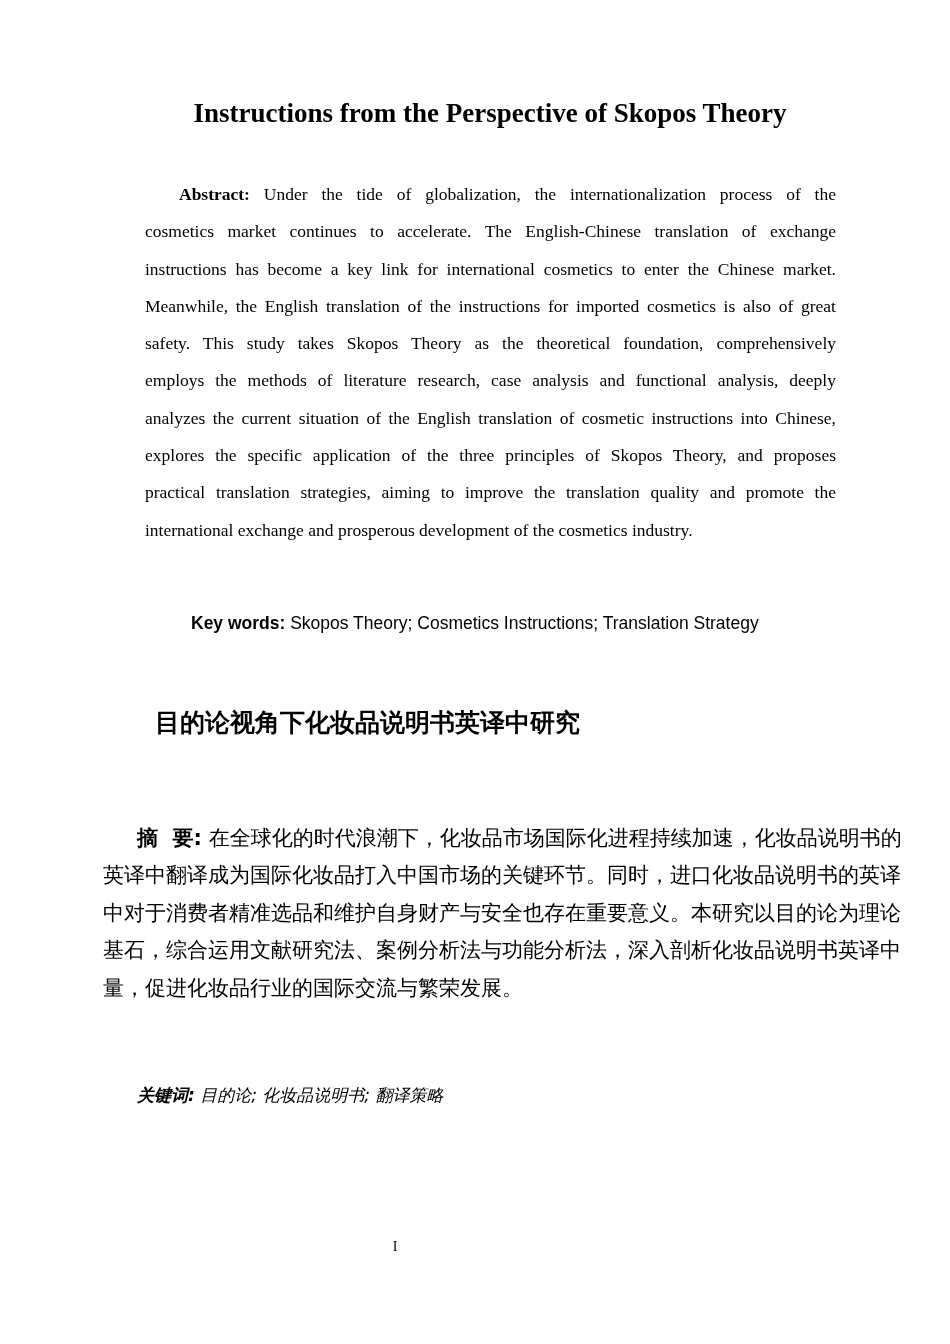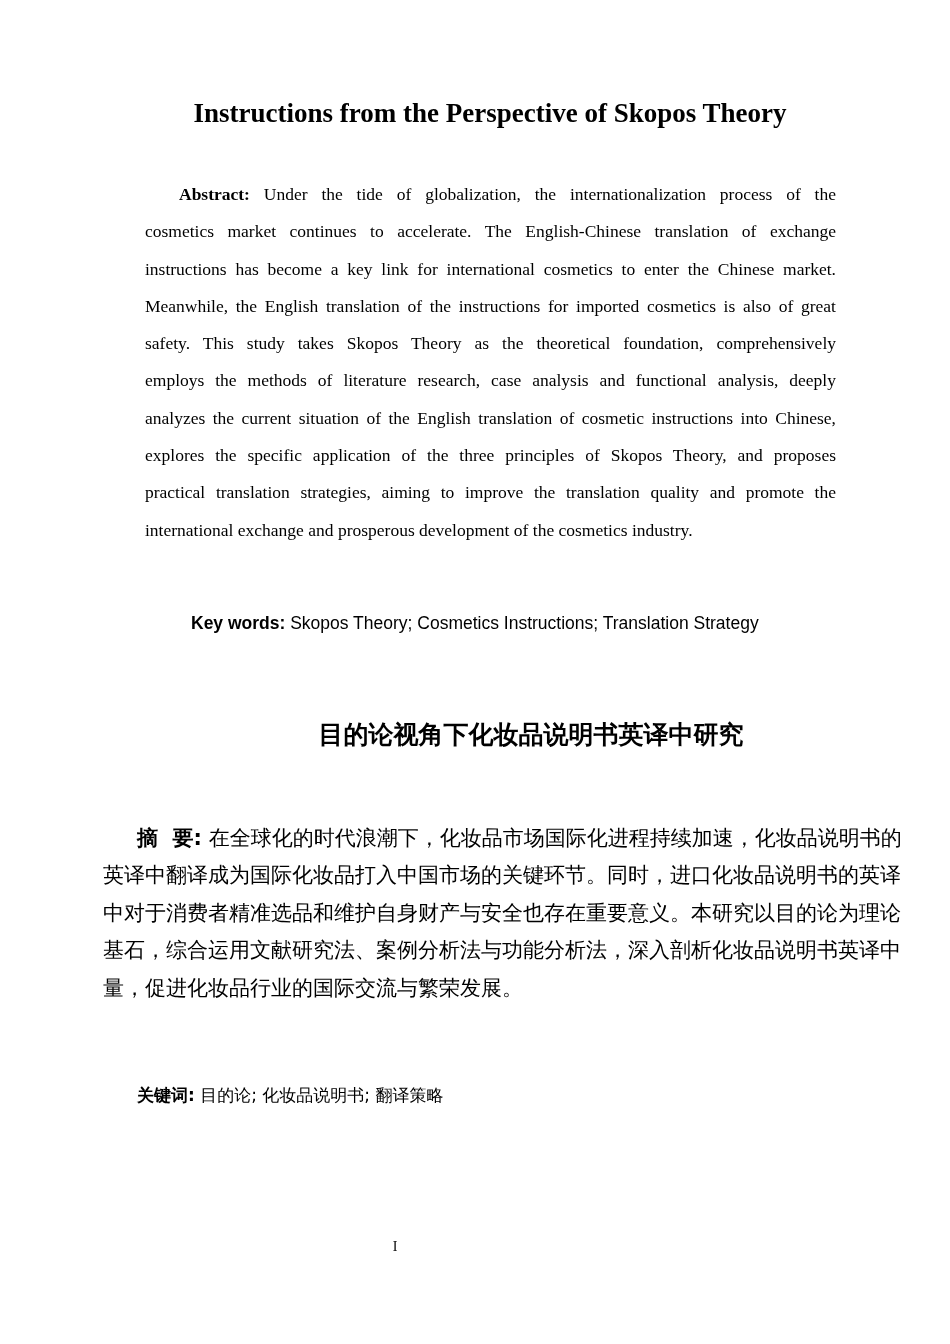--- a/index.html
+++ b/index.html
@@ -20,32 +20,32 @@
   .jline.last { text-align-last: left; }
   .jline.first { text-indent: 34px; }
   .bold { font-weight: bold; }
   .kw-en {
     position: absolute; left: 147px; top: 610px;
     font-family: Liberation Sans, sans-serif; font-size: 17.5px; line-height: 26px; white-space: nowrap; margin-left: 44px;
   }
   .title-zh {
     position: absolute; left: 100px; width: 780px; top: 702px;
     font-family: "DejaVu Sans", sans-serif; font-size: 25px; line-height: 36px;
-    text-align: center; padding-left: 52px; box-sizing: border-box; margin: 15px;
+    padding-left: 52px; box-sizing: border-box; margin: 3px;
   }
   .abs-zh {
     position: absolute; left: 103px; width: 727px; top: 820px;
     font-family: "DejaVu Sans", sans-serif; font-size: 21px; line-height: 37.4px;
   }
   .zline { display: block; white-space: nowrap; height: 37.4px; text-align: justify; text-align-last: justify; }
   .zline.first { text-indent: 34px; }
   .zline.left { text-align-last: left; }
   .kw-zh {
     position: absolute; left: 137px; top: 1082px;
-    font-family: "DejaVu Sans", sans-serif; font-size: 17px; line-height: 26px; white-space: nowrap;
+    font-family: "DejaVu Sans", sans-serif; font-size: 17px; line-height: 26px; white-space: nowrap; font-style: italic;
   }
   .pagenum {
     position: absolute; left: 380px; width: 30px; top: 1238px; text-align: center;
     font-family: "Liberation Serif", serif; font-size: 14px; line-height: 18px;
   }
 </style>
 </head>
 <body>
 
 <div class="page">

